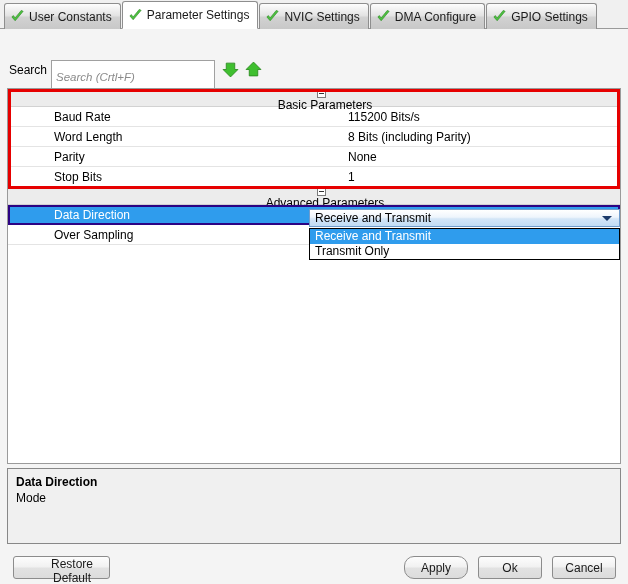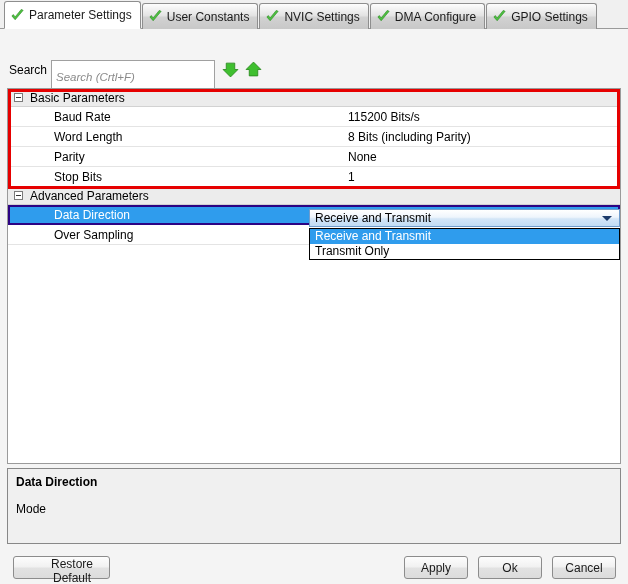--- a/index.html
+++ b/index.html
@@ -108,22 +108,22 @@
     width: 614px; height: 376px;
     background: #ffffff;
     border: 1px solid #9a9a9a;
     overflow: hidden;
   }
   .group-header {
     height: 18px;
     background: #ececec;
     border-bottom: 1px solid #d2d2d2;
     display: flex; align-items: center;
-    padding-left: 6px;
-    font-size: 12px; color: #000;
+    padding-left: 22px;
+    font-size: 12px; color: #000; flex-direction: column;
   }
   .collapse-box {
     width: 9px; height: 9px;
     border: 1px solid #7a7a7a;
     background: #ffffff;
     position: relative;
     margin-right: 7px;
     flex: 0 0 auto;
     cursor: pointer;
   }
@@ -194,67 +194,67 @@
 
   
   .desc-panel {
     position: absolute; left: 7px; top: 468px;
     width: 614px; height: 76px;
     background: #f0f0f0;
     border: 1px solid #888888;
     padding: 6px 8px;
   }
   .desc-title { font-weight: bold; font-size: 12px; }
-  .desc-body { font-size: 12px; margin-top: 13px; }
+  .desc-body { font-size: 12px; margin-top: 2px; }
 
   
   .btn {
     position: absolute;
     height: 23px;
     border: 1px solid #8c8c8c;
     border-radius: 3px;
     background: linear-gradient(to bottom, #fdfdfd 0%, #f1f1f1 48%, #e2e2e2 52%, #dcdcdc 100%);
     font-family: "Liberation Sans", sans-serif;
     font-size: 12px;
     color: #1a1a1a;
     cursor: pointer;
     padding: 0;
   }
   #restore-default { left: 13px; top: 556px; width: 97px; padding-left: 21px; }
-  #apply-btn  { left: 404px; top: 556px; width: 64px; }
+  #apply-btn  { left: 404px; top: 556px; width: 64px; border-radius: 10px; }
   #ok-btn     { left: 478px; top: 556px; width: 64px; }
   #cancel-btn { left: 552px; top: 556px; width: 64px; }
 
   
   .red-box {
     position: absolute;
     left: 8px; top: 89px;
     width: 612px; height: 100px;
     border: 3px solid #e60000;
     z-index: 8;
     pointer-events: none;
   }
 </style>
 </head>
 <body>
 
 <div id="app">
 
   <div class="tabbar">
+    <div class="tab">
+      <svg class="tick" viewBox="0 0 16 16">
+        <path d="M2 8.5 L5.5 12.5 L14 2.5 L12 1.5 L5.5 9.5 L3.5 7 Z" fill="#4cc23f" stroke="#2f8a26" stroke-width="0.7"></path>
+      </svg>
+      <span>User Constants</span>
+    </div>
     <div class="tab active">
       <svg class="tick" viewBox="0 0 16 16">
         <path d="M2 8.5 L5.5 12.5 L14 2.5 L12 1.5 L5.5 9.5 L3.5 7 Z" fill="#4cc23f" stroke="#2f8a26" stroke-width="0.7"></path>
       </svg>
       <span>Parameter Settings</span>
-    </div>
-    <div class="tab">
-      <svg class="tick" viewBox="0 0 16 16">
-        <path d="M2 8.5 L5.5 12.5 L14 2.5 L12 1.5 L5.5 9.5 L3.5 7 Z" fill="#4cc23f" stroke="#2f8a26" stroke-width="0.7"></path>
-      </svg>
-      <span>User Constants</span>
     </div>
     <div class="tab">
       <svg class="tick" viewBox="0 0 16 16">
         <path d="M2 8.5 L5.5 12.5 L14 2.5 L12 1.5 L5.5 9.5 L3.5 7 Z" fill="#4cc23f" stroke="#2f8a26" stroke-width="0.7"></path>
       </svg>
       <span>NVIC Settings</span>
     </div>
     <div class="tab">
       <svg class="tick" viewBox="0 0 16 16">
         <path d="M2 8.5 L5.5 12.5 L14 2.5 L12 1.5 L5.5 9.5 L3.5 7 Z" fill="#4cc23f" stroke="#2f8a26" stroke-width="0.7"></path>

